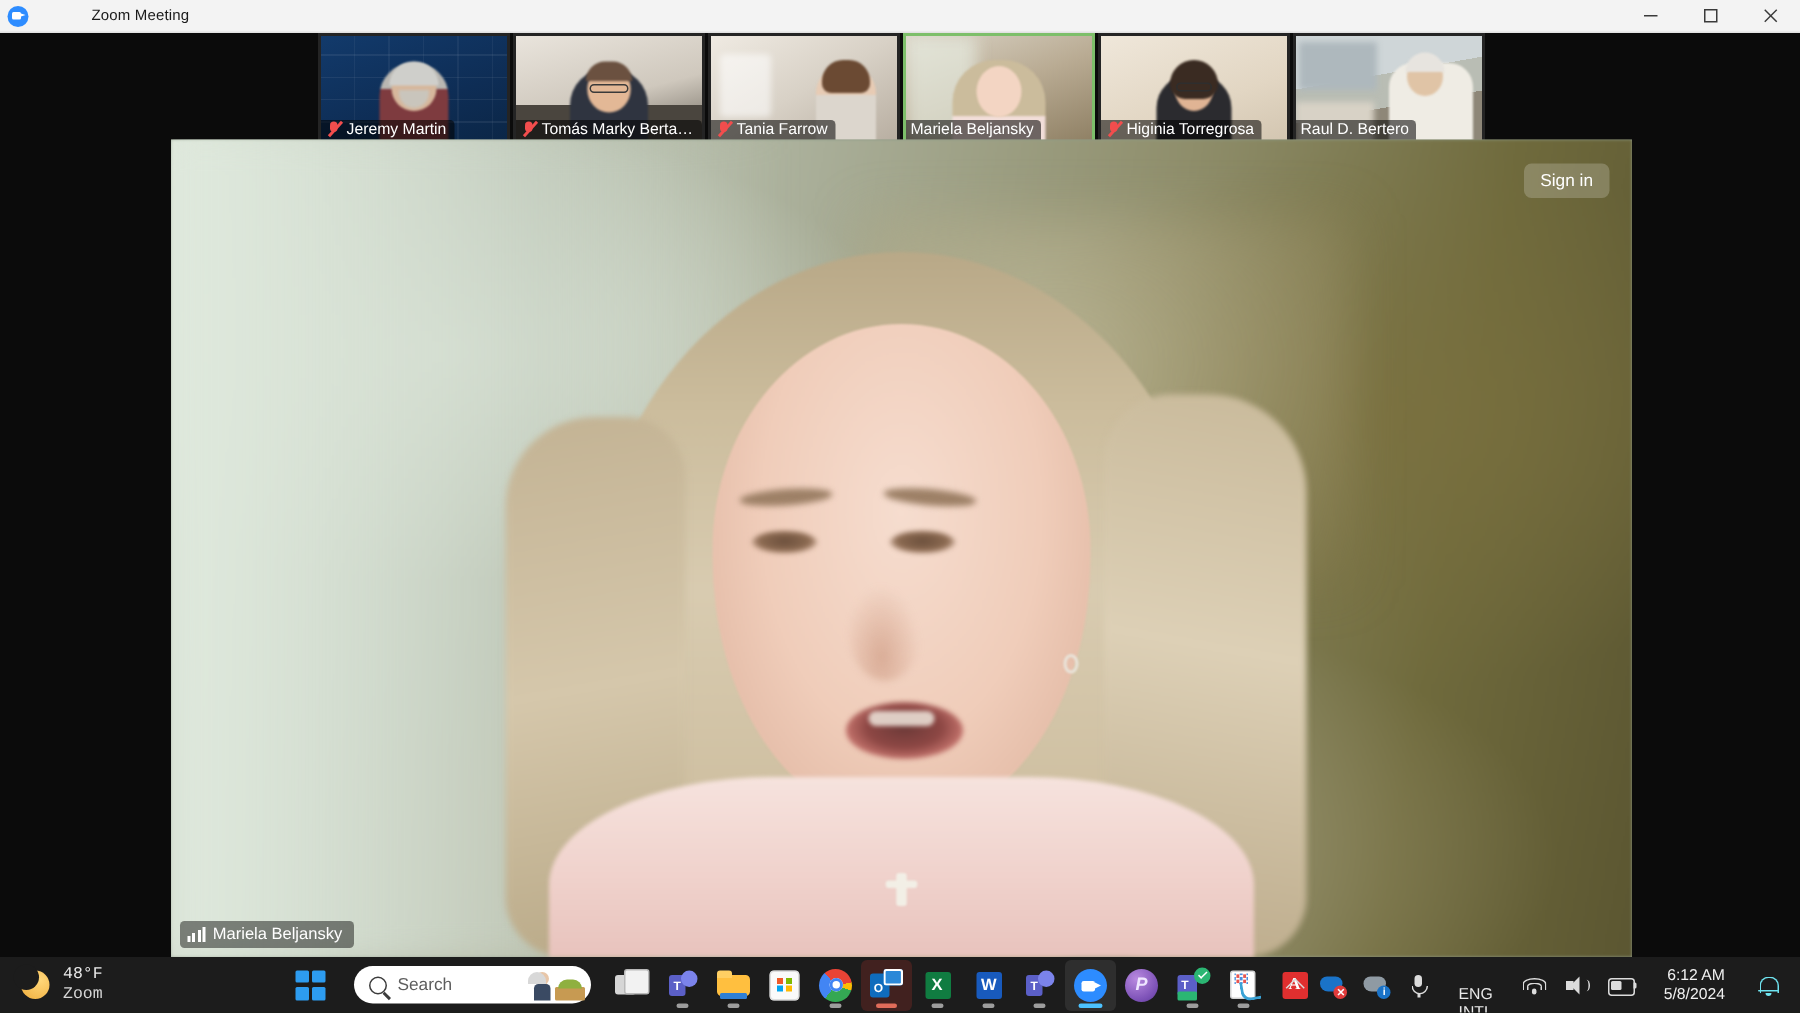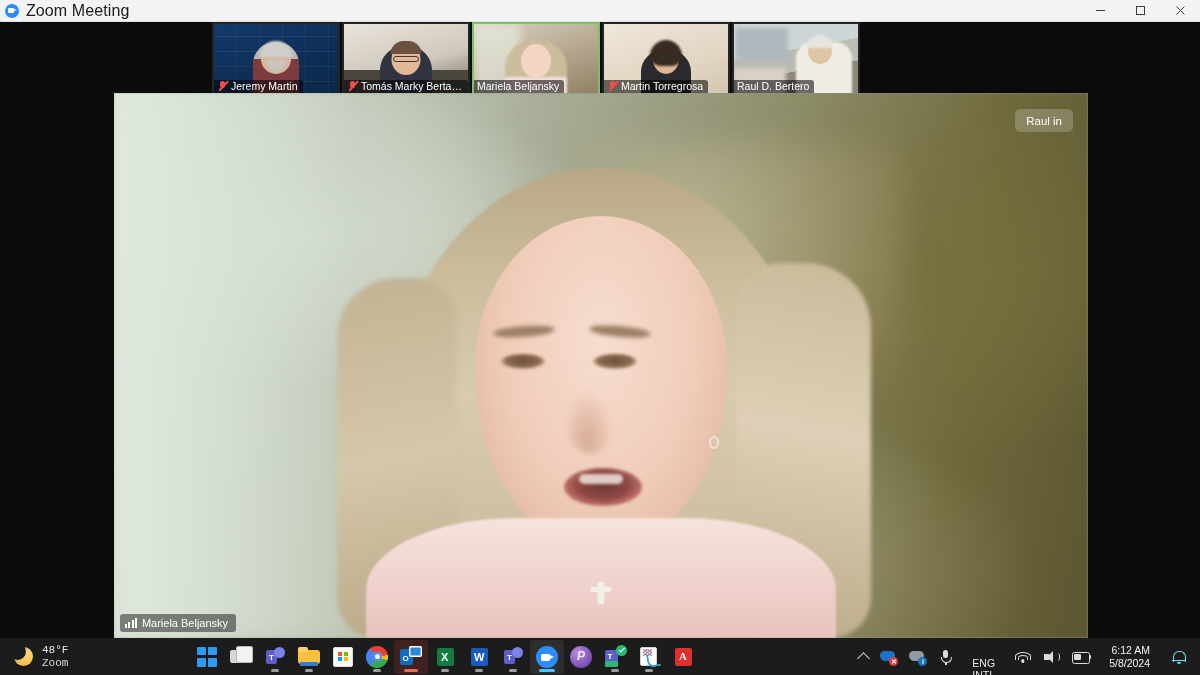--- a/index.html
+++ b/index.html
@@ -18,21 +18,21 @@
     background:#2d8cff; position:relative; flex:none; }
   .tb-icon::after{
     content:""; position:absolute; left:3px; top:4.5px; width:6px; height:5px;
     background:#fff; border-radius:1px;
   }
   .tb-icon::before{
     content:""; position:absolute; left:8.6px; top:5.3px;
     border-top:1.6px solid transparent; border-bottom:1.6px solid transparent;
     border-left:3px solid #fff;
   }
-  .tb-title{ font-size:16px; color:#1b1b1b; letter-spacing:.1px; }
+  .tb-title{ font-size:10px; color:#1b1b1b; letter-spacing:.1px;margin-left:35px; }
   .tb-controls{ margin-left:auto; display:flex; height:22px; }
   .tb-btn{ width:40px; height:22px; display:flex; align-items:center; justify-content:center;
     color:#3a3a3a; font-size:10px; }
   .tb-btn svg{ display:block; }
 
   
   .stage{ position:absolute; left:0; top:22px; width:1200px; height:616px; background:#0b0b0b; }
 
   
   .strip{ position:absolute; left:212px; top:0px; display:flex; gap:2px; }
@@ -360,20 +360,33 @@
                background:#6b5140;border-radius:15px 15px 0 0;filter:blur(.7px);"></div>
           <div style="position:absolute;left:50%;top:32px;width:26px;height:6px;transform:translateX(-50%);
                border:1.2px solid #3a3a3a;border-radius:3px;"></div>
         </div>
         <div class="nametag">
           <span class="mic-muted"></span>
           <span class="nm-text">Tomás Marky Bertarelli</span>
         </div>
       </div>
 
+      <div class="thumb">
+        <div class="bg" style="background:linear-gradient(150deg,#efeae2,#d8d1c6 50%,#b7ada0);filter:blur(.4px);">
+          <div style="position:absolute;left:6px;top:12px;width:34px;height:42px;background:rgba(255,255,255,.55);border-radius:3px;filter:blur(2px);"></div>
+          <div style="position:absolute;right:14px;top:20px;width:40px;height:56px;
+               background:linear-gradient(180deg,#e7cbb4 0 34%,#dcd6cd 34% 100%);border-radius:18px 18px 3px 3px;filter:blur(.7px);"></div>
+          <div style="position:absolute;right:18px;top:16px;width:32px;height:22px;
+               background:#6b4a33;border-radius:14px 14px 6px 6px;filter:blur(.8px);"></div>
+        </div>
+        <div class="nametag">
+          <span class="mic-muted"></span>
+          <span class="nm-text">Tania Farrow</span>
+        </div>
+      </div>
 
       <div class="thumb active">
         <div class="bg" style="background:linear-gradient(160deg,#d9d2c4,#b9ab93 48%,#8e7f63);filter:blur(.4px);">
           <div style="position:absolute;left:0;top:0;width:38%;height:100%;background:rgba(232,238,228,.65);filter:blur(5px);"></div>
           <div style="position:absolute;left:50%;top:16px;width:62px;height:60px;transform:translateX(-50%);
                background:linear-gradient(180deg,#cbbc9c 0 62%,#f2ded9 62% 100%);border-radius:28px 28px 4px 4px;filter:blur(.8px);"></div>
           <div style="position:absolute;left:50%;top:20px;width:30px;height:34px;transform:translateX(-50%);
                background:#f3d5c3;border-radius:50%;filter:blur(.6px);"></div>
         </div>
         <div class="nametag">
@@ -387,21 +400,21 @@
                background:#2b2b2f;border-radius:22px 22px 3px 3px;filter:blur(.6px);"></div>
           <div style="position:absolute;left:50%;top:20px;width:26px;height:30px;transform:translateX(-50%);
                background:#e0b494;border-radius:50%;filter:blur(.6px);"></div>
           <div style="position:absolute;left:50%;top:16px;width:32px;height:26px;transform:translateX(-50%);
                background:#3a2b22;border-radius:16px 16px 10px 10px;filter:blur(.8px);"></div>
           <div style="position:absolute;left:50%;top:31px;width:24px;height:6px;transform:translateX(-50%);
                border:1.2px solid #2e2e2e;border-radius:3px;"></div>
         </div>
         <div class="nametag">
           <span class="mic-muted"></span>
-          <span class="nm-text">Martin Torregrosa</span>
+          <span class="nm-text">Higinia Torregrosa</span>
         </div>
       </div>
 
       <div class="thumb">
         <div class="bg" style="background:linear-gradient(170deg,#cfd6d8 0 38%,#b9bdb4 38% 62%,#8e8778 62% 100%);filter:blur(.4px);">
           <div style="position:absolute;left:2px;top:4px;width:52px;height:32px;background:#aeb8bd;filter:blur(2px);"></div>
           <div style="position:absolute;left:0;top:44px;width:52px;height:32px;background:#d8d2c6;filter:blur(2px);"></div>
           <div style="position:absolute;right:6px;top:18px;width:56px;height:58px;
                background:#efece4;border-radius:16px 16px 3px 3px;filter:blur(.8px);"></div>
           <div style="position:absolute;right:26px;top:14px;width:24px;height:26px;
@@ -430,21 +443,21 @@
         <div class="eye l"></div>
         <div class="eye r"></div>
         <div class="nose"></div>
         <div class="mouth"></div>
         <div class="teeth"></div>
         <div class="earring"></div>
         <div class="shirt"></div>
         <div class="necklace"></div>
       </div>
 
-      <div class="signin">Raul in</div>
+      <div class="signin">Sign in</div>
 
       <div class="mv-label">
         <span class="bars">
             <i></i>
             <i></i>
             <i></i>
             <i></i>
           </span>
         <span>Mariela Beljansky</span>
       </div>
@@ -465,20 +478,29 @@
 
       <div class="tbi">
         <div class="start">
             <span></span>
             <span></span>
             <span></span>
             <span></span>
           </div>
       </div>
 
+      <div class="searchbox">
+        <span class="mag"></span>
+        <span class="ph">Search</span>
+        <span class="mini">
+          <span class="head"></span>
+            <span class="hair2"></span>
+            <span class="bldg"></span>
+        </span>
+      </div>
 
       <div class="tbi">
         <span class="ic ic-taskview"></span>
       </div>
 
       <div class="tbi">
         <span class="ic ic-teams2">
             <i>T</i>
           </span>
         <span class="ind"></span>

